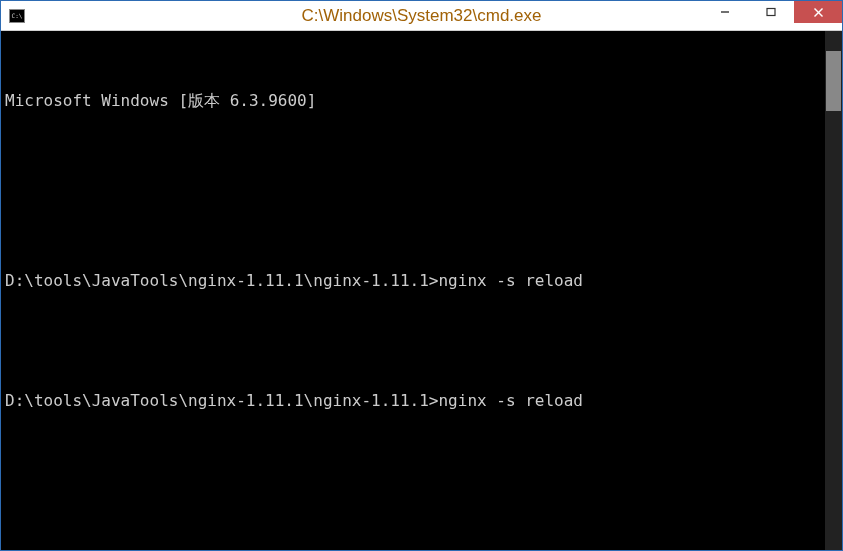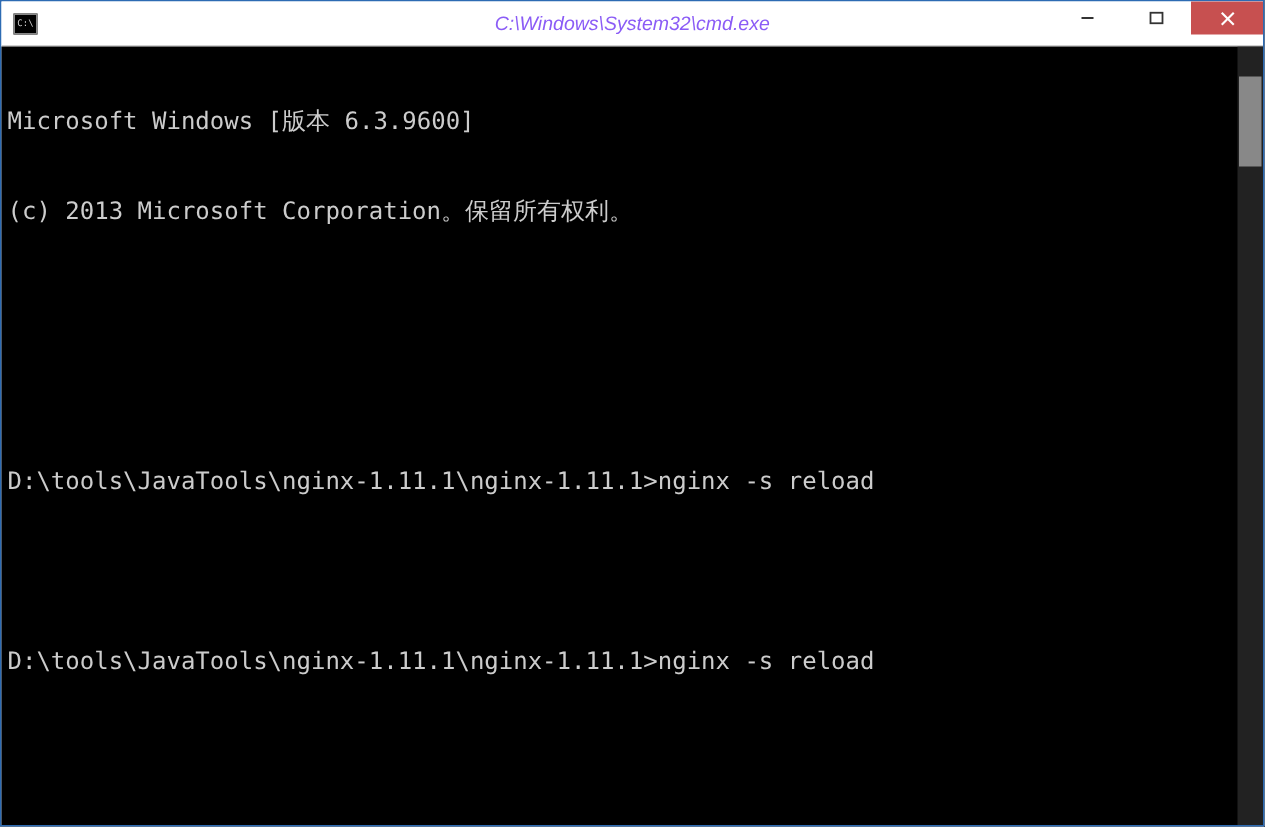--- a/index.html
+++ b/index.html
@@ -34,23 +34,22 @@
       content: "C:\\";
       color: #ccc;
       font-size: 6px;
       font-family: monospace;
       line-height: 1;
     }
     .titlebar-title {
       position: absolute;
       left: 50%;
       transform: translateX(-50%);
-      font-size: 13px;
-      color: #8b5cf6;
-      font-style: italic;
+      font-size: 17px;
+      color: #a16207;
     }
     .window-controls {
       position: absolute;
       right: 0;
       top: 0;
       display: flex;
       height: 22px;
     }
     .win-btn {
       width: 46px;
@@ -63,21 +62,21 @@
     }
     .win-btn.close {
       background: #c75050;
       color: #fff;
       width: 48px;
     }
     .win-btn svg { display: block; }
     .terminal {
       background: #000;
       height: calc(100% - 30px);
-      padding: 0 0 2px 4px;
+      padding: 20px 0 2px 4px;
       position: relative;
       overflow: hidden;
     }
     .terminal-lines {
       font-family: "NSimSun", "SimSun", "Consolas", monospace;
       font-size: 16px;
       line-height: 20px;
       color: #ccc;
       white-space: pre;
     }
@@ -121,21 +120,20 @@
           <line x1="1.5" y1="1.5" x2="9.5" y2="9.5" stroke="#fff" stroke-width="1.4"></line>
           <line x1="9.5" y1="1.5" x2="1.5" y2="9.5" stroke="#fff" stroke-width="1.4"></line>
         </svg>
     </div>
   </div>
 </div>
 
 <div class="terminal">
   <div class="terminal-lines">
     <span class="line">Microsoft Windows [版本 6.3.9600]</span>
-    <span class="line">(c) 2013 Microsoft Corporation。保留所有权利。</span>
     <span class="line"> </span>
     <span class="line"> </span>
     <span class="line"><span>D:\tools\JavaTools\nginx-1.11.1\nginx-1.11.1&gt;</span><span>nginx -s reload</span></span>
     <span class="line"> </span>
     <span class="line"><span>D:\tools\JavaTools\nginx-1.11.1\nginx-1.11.1&gt;</span><span>nginx -s reload</span></span>
     
     
     
     
     

